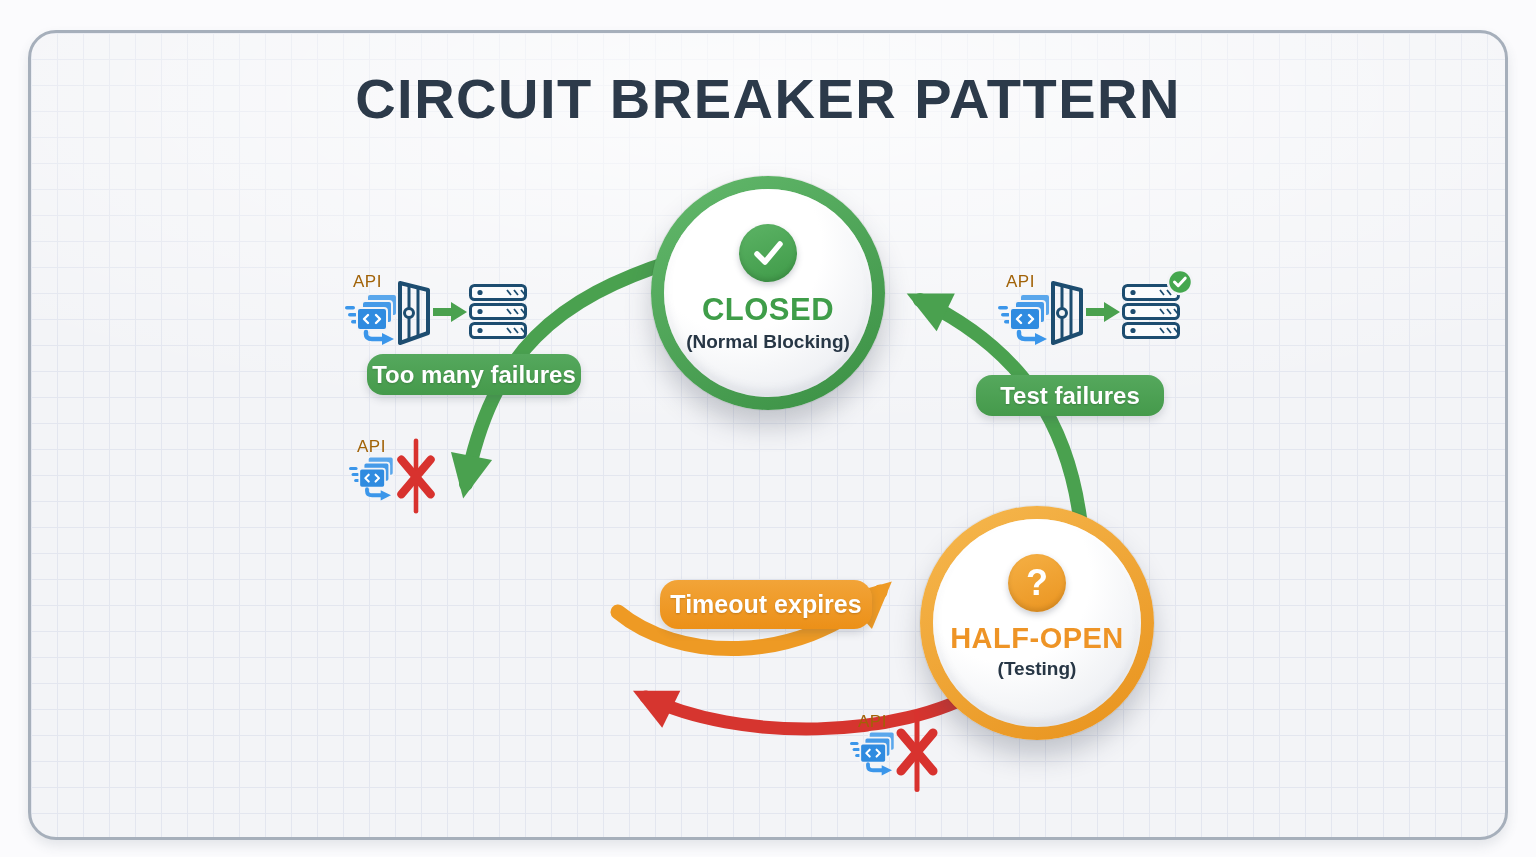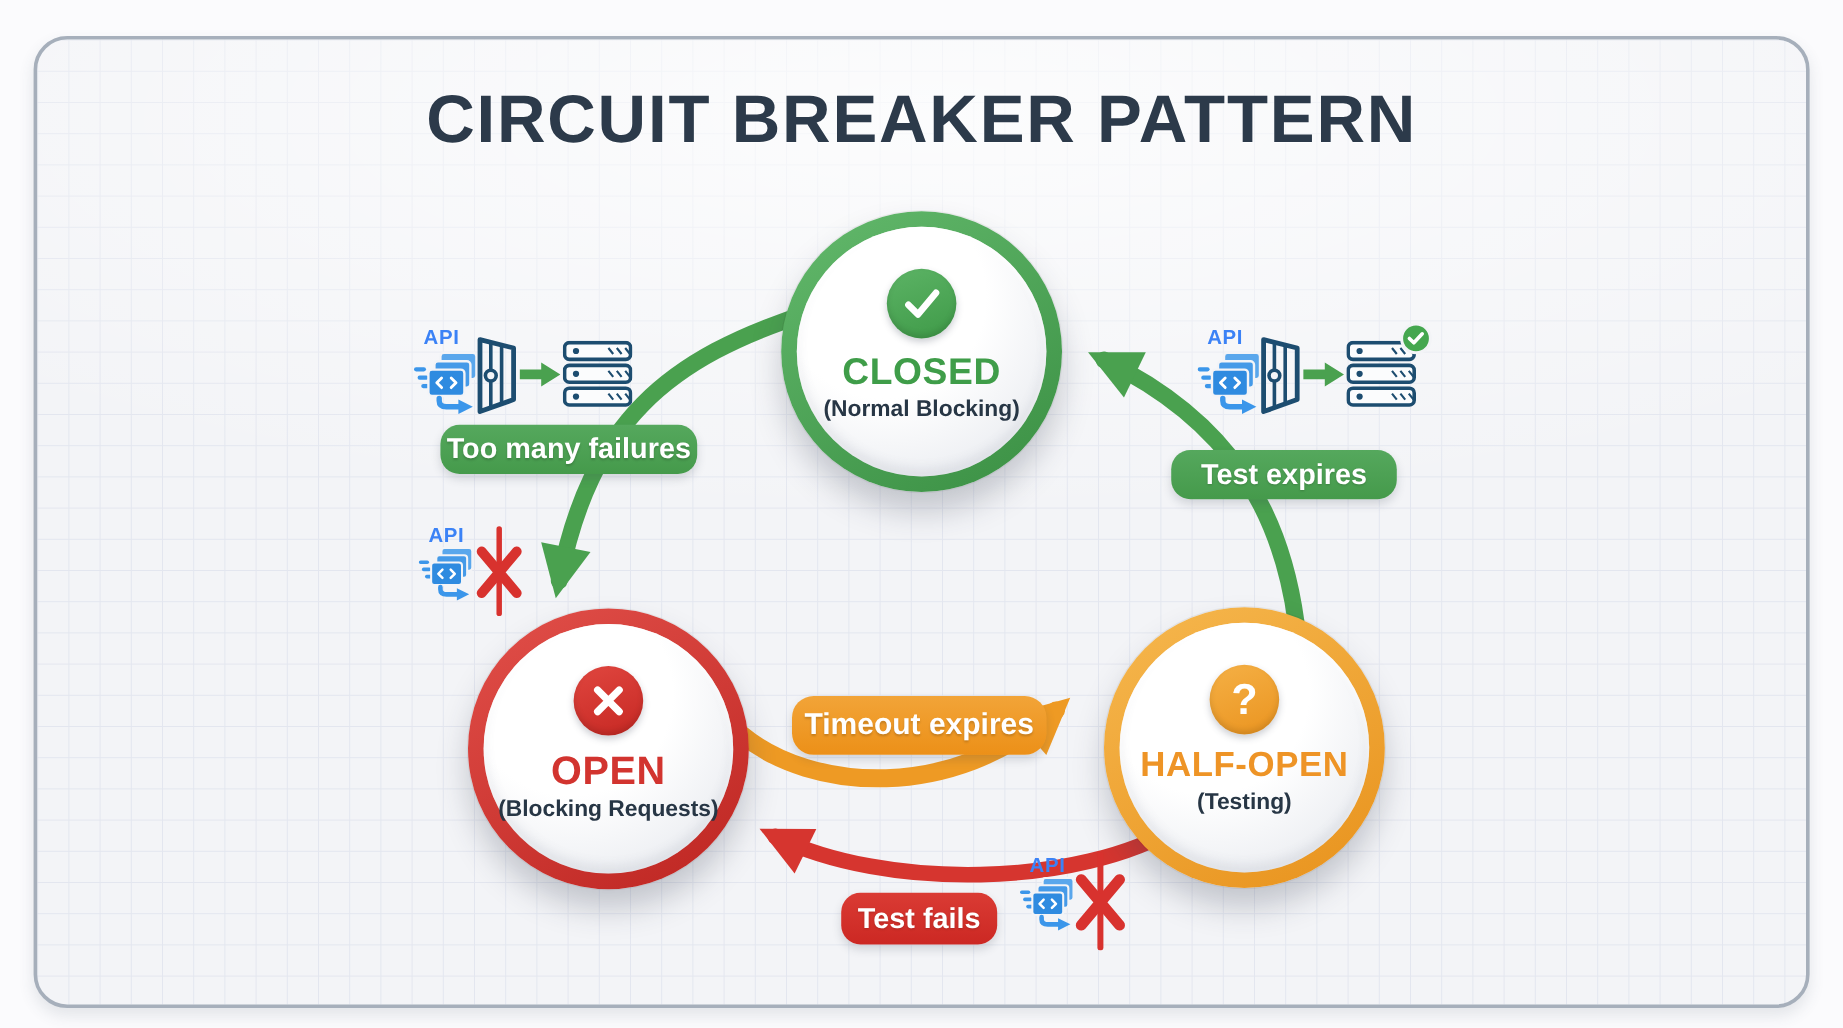--- a/index.html
+++ b/index.html
@@ -66,21 +66,21 @@
 
   .state-name { margin-top:10px; font-weight:800; letter-spacing:.5px; }
   #state-closed .state-name { font-size:31px; color:#3f9d49;text-align:right; }
   #state-open   .state-name { font-size:33px; color:#d2342f; }
   #state-half   .state-name { font-size:29px; color:#ee9426; }
   .state-sub { margin-top:3px; font-size:19px; font-weight:700; color:#273645; }
 
   
   .grp { position:absolute; }
   .grp > * { position:absolute; }
-  .api-label { font-size:17px; font-weight:700; color:#3b82f6; letter-spacing:.5px; }
+  .api-label { font-size:17px; font-weight:400; color:#a16207; letter-spacing:.5px; }
 
   #grp-a { left:345px; top:272px; width:190px; height:80px; }
   #grp-b { left:998px; top:272px; width:200px; height:80px; }
   #grp-c { left:349px; top:437px; width:95px;  height:85px; }
   #grp-d { left:850px; top:712px; width:95px;  height:85px; }
 </style>
 </head>
 <body>
 
 <div class="canvas">
@@ -100,47 +100,35 @@
         <path d="M0.5,0.6 L9.6,5 L0.5,9.4 Z" fill="#d6352f"></path>
       </marker>
     </defs>
     <path d="M676,260 C556,298 492,352 466,484" stroke="#4aa14f" stroke-width="14" fill="none" stroke-linecap="round" marker-end="url(#ah-green)"></path>
     <path d="M1080,518 C1068,430 1028,352 920,300" stroke="#4aa14f" stroke-width="14" fill="none" stroke-linecap="round" marker-end="url(#ah-green)"></path>
     <path d="M618,612 C676,660 794,668 880,592" stroke="#ee9a24" stroke-width="15" fill="none" stroke-linecap="round" marker-end="url(#ah-orange)"></path>
     <path d="M984,688 C898,740 738,742 646,697" stroke="#d6352f" stroke-width="13" fill="none" stroke-linecap="round" marker-end="url(#ah-red)"></path>
   </svg>
 
   <div class="pill green" id="pill-too-many">Too many failures</div>
-  <div class="pill green" id="pill-succeeds">Test expires</div>
+  <div class="pill green" id="pill-succeeds">Test failures</div>
   <div class="pill orange" id="pill-timeout">Timeout expires</div>
-  <div class="pill red" id="pill-fails">Test fails</div>
 
   <div class="state green-ring" id="state-closed">
     <div class="inner">
       <div class="badge green">
         <svg width="52" height="52" viewBox="0 0 52 52">
           <path d="M15,27 L23,35 L38,17" fill="none" stroke="#fff" stroke-width="5.5" stroke-linecap="round" stroke-linejoin="round"></path>
         </svg>
       </div>
       <div class="state-name">CLOSED</div>
       <div class="state-sub">(Normal Blocking)</div>
     </div>
   </div>
 
-  <div class="state red-ring" id="state-open">
-    <div class="inner">
-      <div class="badge red">
-        <svg width="52" height="52" viewBox="0 0 52 52">
-          <path d="M17,17 L35,35 M35,17 L17,35" fill="none" stroke="#fff" stroke-width="6" stroke-linecap="round"></path>
-        </svg>
-      </div>
-      <div class="state-name">OPEN</div>
-      <div class="state-sub">(Blocking Requests)</div>
-    </div>
-  </div>
 
   <div class="state orange-ring" id="state-half">
     <div class="inner">
       <div class="badge orange">?</div>
       <div class="state-name">HALF-OPEN</div>
       <div class="state-sub">(Testing)</div>
     </div>
   </div>
 
   <div class="grp" id="grp-a">

